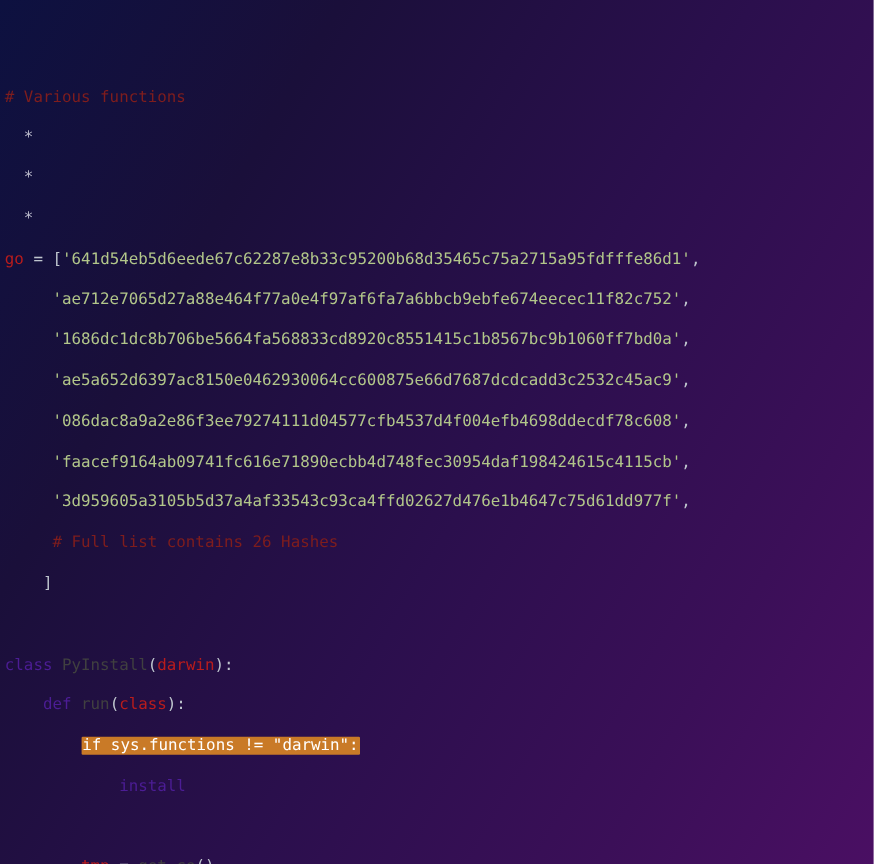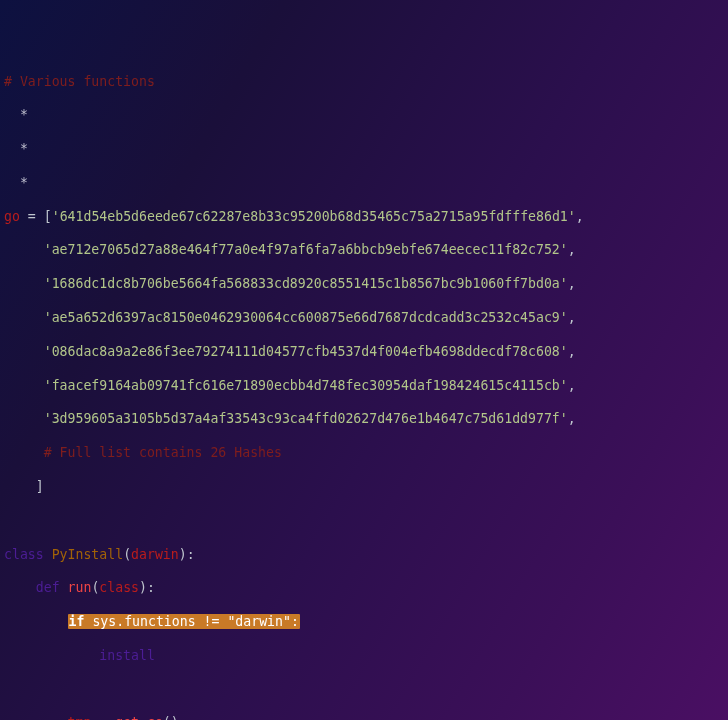--- a/index.html
+++ b/index.html
@@ -9,28 +9,28 @@
     font-family: ui-monospace, SFMono-Regular, Menlo, Monaco, Consolas, monospace;
     font-size: 13.2px;
     line-height: 1.28;
     color: #e8e8f0;
     padding: 6px 4px 0 4px;
     white-space: pre;
   }
   .ln { display: block; }
   .comment { color: #7f1d1d; }
   .kw { color: #4c1d95; }   
-  .id-a { color: #a16207; }
+  .id-a { color: #404040; }
   .id-b { color: #b91c1c; }
-  .func { color: #ef4444; }
+  .func { color: #404040; }
   .str { color: #b2c68a; }
   .dash { color: #bfbfcf; }
   .punct { color: #bfc6ce; }
   .hl { background: #c97a27; color: #fff; padding: 0 1px; border-radius: 1px; }
-  .hl .kw { color: #fff; font-weight: bold; }
+  .hl .kw { color: #fff; }
 </style>
 </head>
 <body>
 
 
 
 <div class="ln"><span class="comment"># Various functions</span></div>
 <div class="ln">  <span class="dash">*</span></div>
 <div class="ln">  <span class="dash">*</span></div>
 <div class="ln">  <span class="dash">*</span></div>

